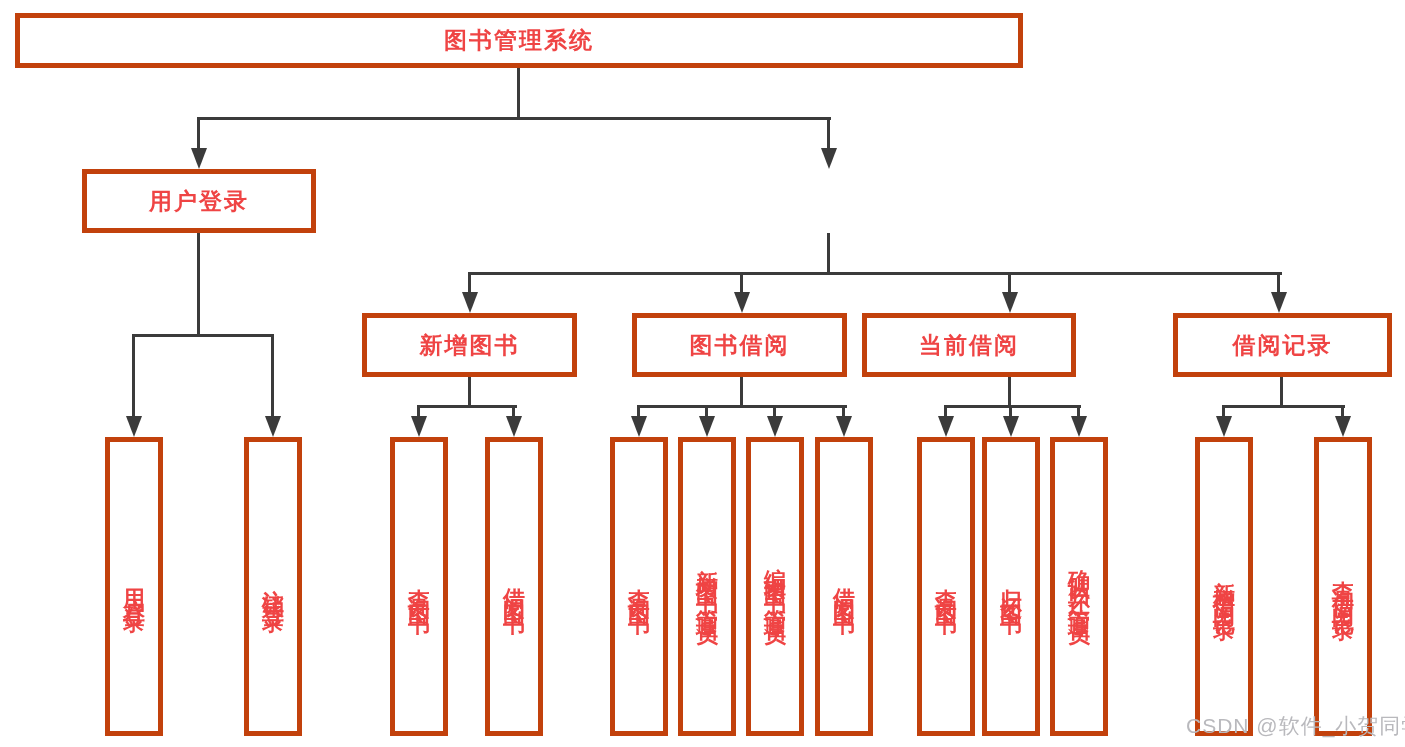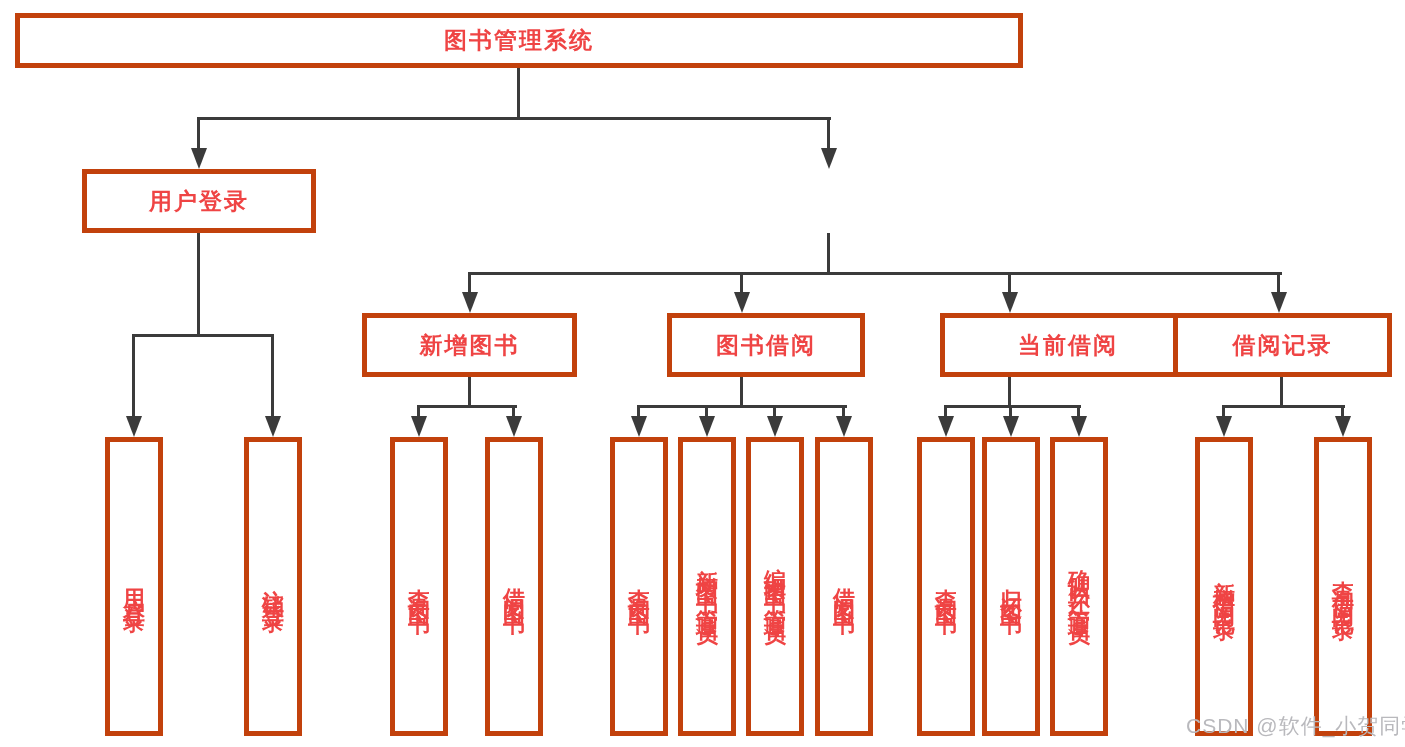--- a/index.html
+++ b/index.html
@@ -57,22 +57,22 @@
   <div class="vline" style="left:468px;top:275px;height:18px"></div>
   <div class="ahead" style="left:462px;top:292px"></div>
   <div class="vline" style="left:740px;top:275px;height:18px"></div>
   <div class="ahead" style="left:734px;top:292px"></div>
   <div class="vline" style="left:1008px;top:275px;height:18px"></div>
   <div class="ahead" style="left:1002px;top:292px"></div>
   <div class="vline" style="left:1277px;top:275px;height:18px"></div>
   <div class="ahead" style="left:1271px;top:292px"></div>
 
   <div class="box" style="left:362px;top:313px;width:215px;height:64px">新增图书</div>
-  <div class="box" style="left:667px;top:313px;width:198px;height:64px">图书借阅</div>
-  <div class="box" style="left:940px;top:313px;width:256px;height:64px">当前借阅</div>
+  <div class="box" style="left:632px;top:313px;width:215px;height:64px">图书借阅</div>
+  <div class="box" style="left:862px;top:313px;width:214px;height:64px">当前借阅</div>
   <div class="box" style="left:1173px;top:313px;width:219px;height:64px">借阅记录</div>
 
   <div class="vline" style="left:468px;top:377px;height:31px"></div>
   <div class="hline" style="left:417px;top:405px;width:100px"></div>
   <div class="vline" style="left:417px;top:408px;height:10px"></div>
   <div class="ahead" style="left:411px;top:416px"></div>
   <div class="vline" style="left:512px;top:408px;height:10px"></div>
   <div class="ahead" style="left:506px;top:416px"></div>
 
   <div class="vline" style="left:740px;top:377px;height:31px"></div>

